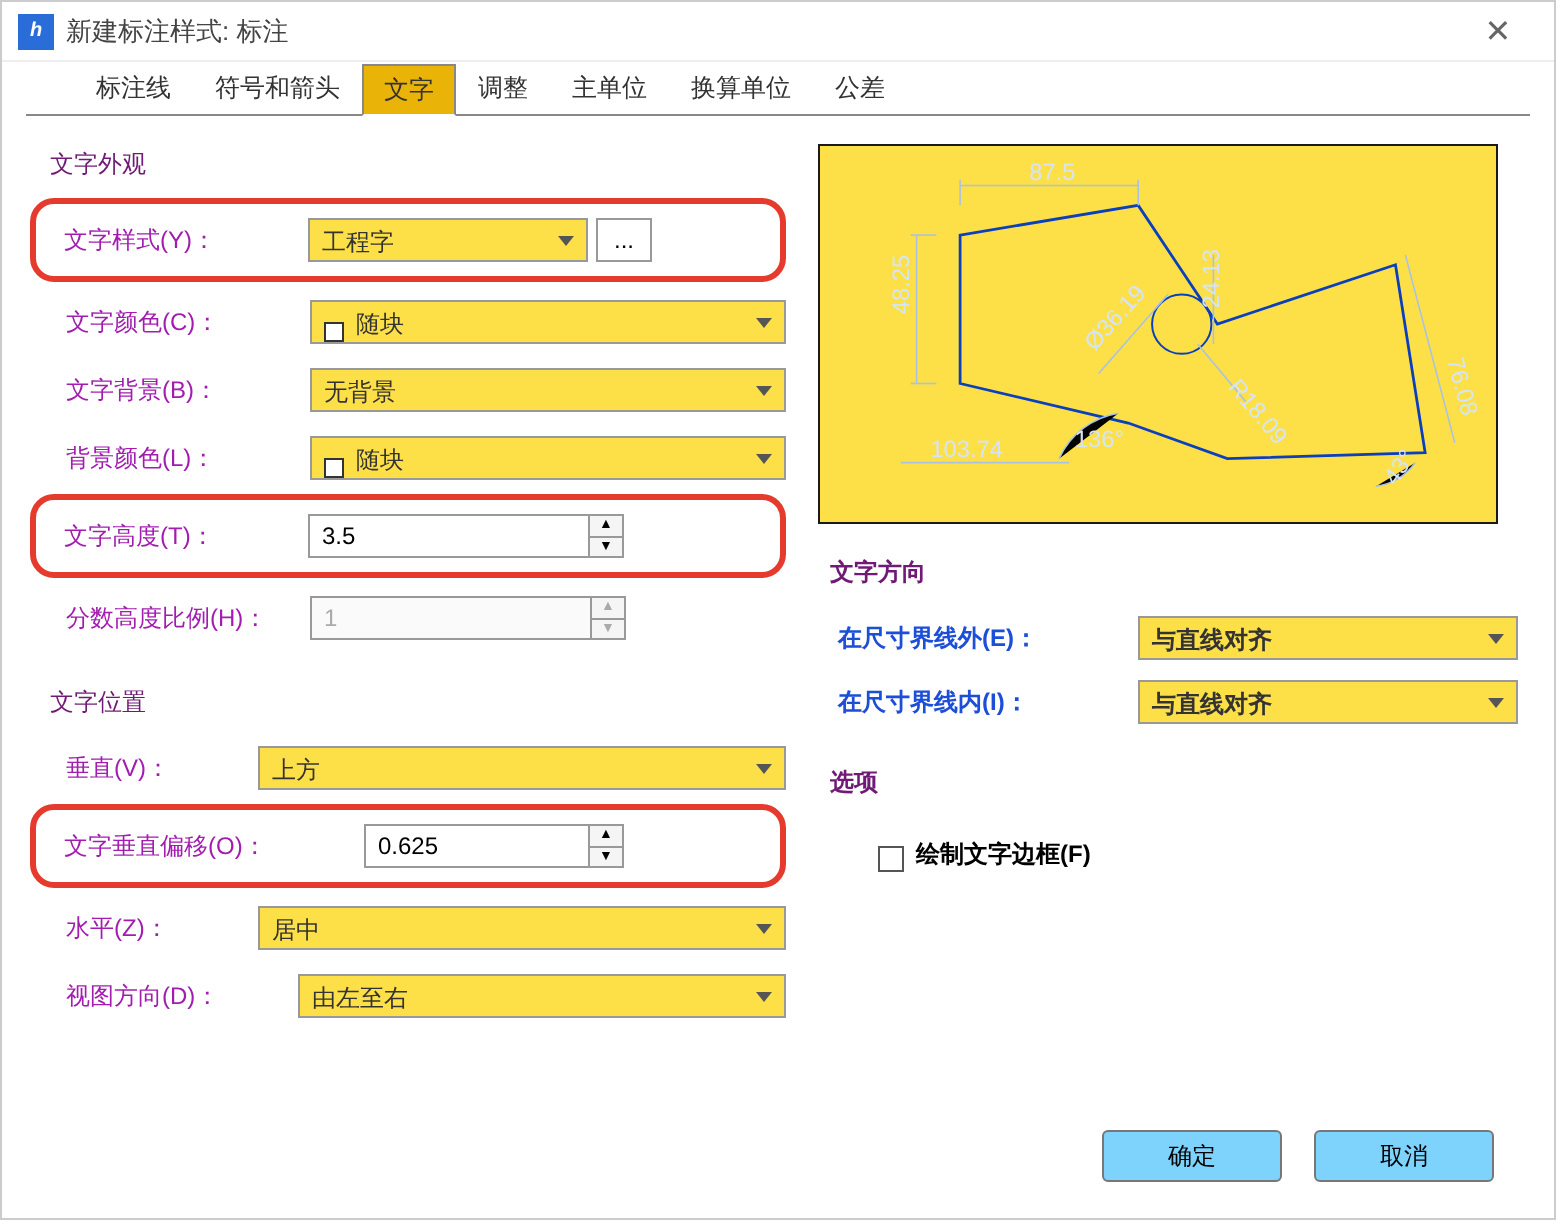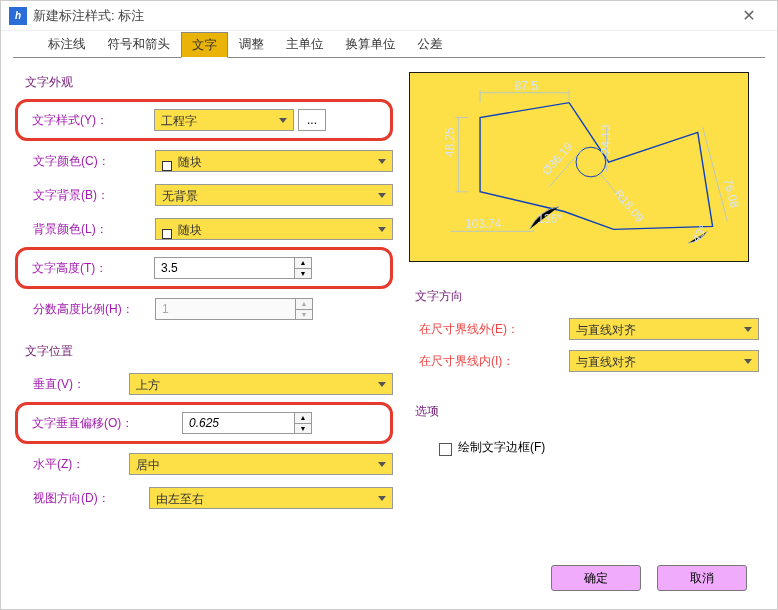--- a/index.html
+++ b/index.html
@@ -66,31 +66,31 @@
   .spin-btn:first-child { border-bottom:none; }
   .highlight-box {
     border:3px solid #e53b2e; border-radius:12px; padding:2px 4px 2px 0; margin:2px 0 4px -4px;
   }
   .highlight-box .row { margin:0; }
   .divider-gap { height:10px; }
   .preview {
     width:340px; height:190px; background:#fde047; border:1px solid #1a1a1a; position:relative; margin-top:4px;
   }
   .preview svg { width:100%; height:100%; }
-  .section { margin-top:26px; }
+  .section { margin-top:16px;font-weight:bold; }
   .section .row2 { display:flex; align-items:center; height:32px; padding-left:10px; }
-  .section .lbl2 { width:150px; color:#ef4444; }
+  .section .lbl2 { width:150px; color:#1d4ed8; }
   .select-sm { width:150px; }
   .checkbox-row { display:flex; align-items:flex-end; padding-left:30px; height:28px; }
   .chk { width:13px; height:13px; border:1px solid #555; margin-right:6px; background:#fff;}
   .footer {
     position:absolute; bottom:18px; right:30px; display:flex; gap:16px;
   }
   .btn {
-    width:90px; height:26px; border:1px solid #777; background:#f0abfc; display:flex;
+    width:90px; height:26px; border:1px solid #777; background:#7dd3fc; display:flex;
     align-items:center; justify-content:center; cursor:pointer; border-radius:3px;
   }
   .disabled { color:#aaa; }
   .disabled input { color:#aaa; background:#fafafa;}
 </style>
 </head>
 <body>
 
 <div class="window">
 
@@ -182,21 +182,21 @@
         <span class="row-label" style="width:96px">垂直(V)：</span>
         <div class="select">
           <span>上方</span>
         </div>
       </div>
 
       <div class="highlight-box">
         <div class="row">
           <span class="row-label" style="width:150px">文字垂直偏移(O)：</span>
           <div class="spin">
-            <input style="width: 112px; font-style: italic;" value="0.625">
+            <input style="width: 112px;" value="0.625">
             <div class="spin-btns">
               <div class="spin-btn">▲</div>
               <div class="spin-btn">▼</div>
             </div>
           </div>
         </div>
       </div>
 
       <div class="row">
         <span class="row-label" style="width:96px">水平(Z)：</span>

